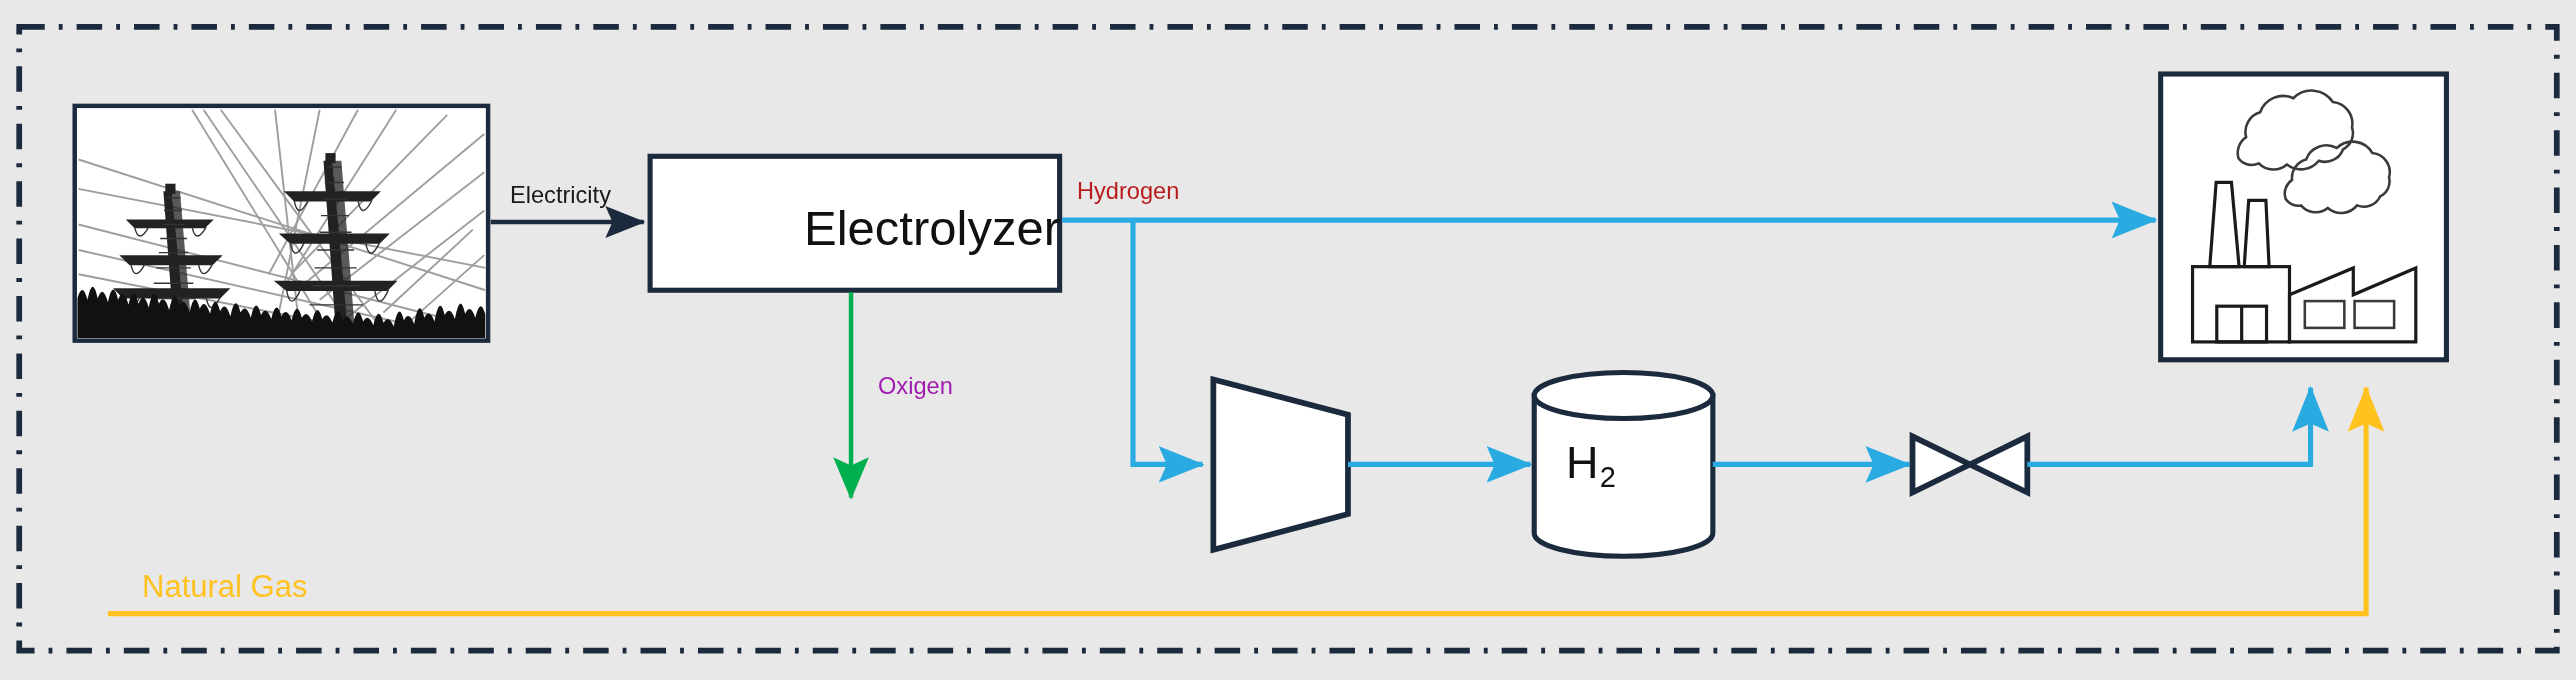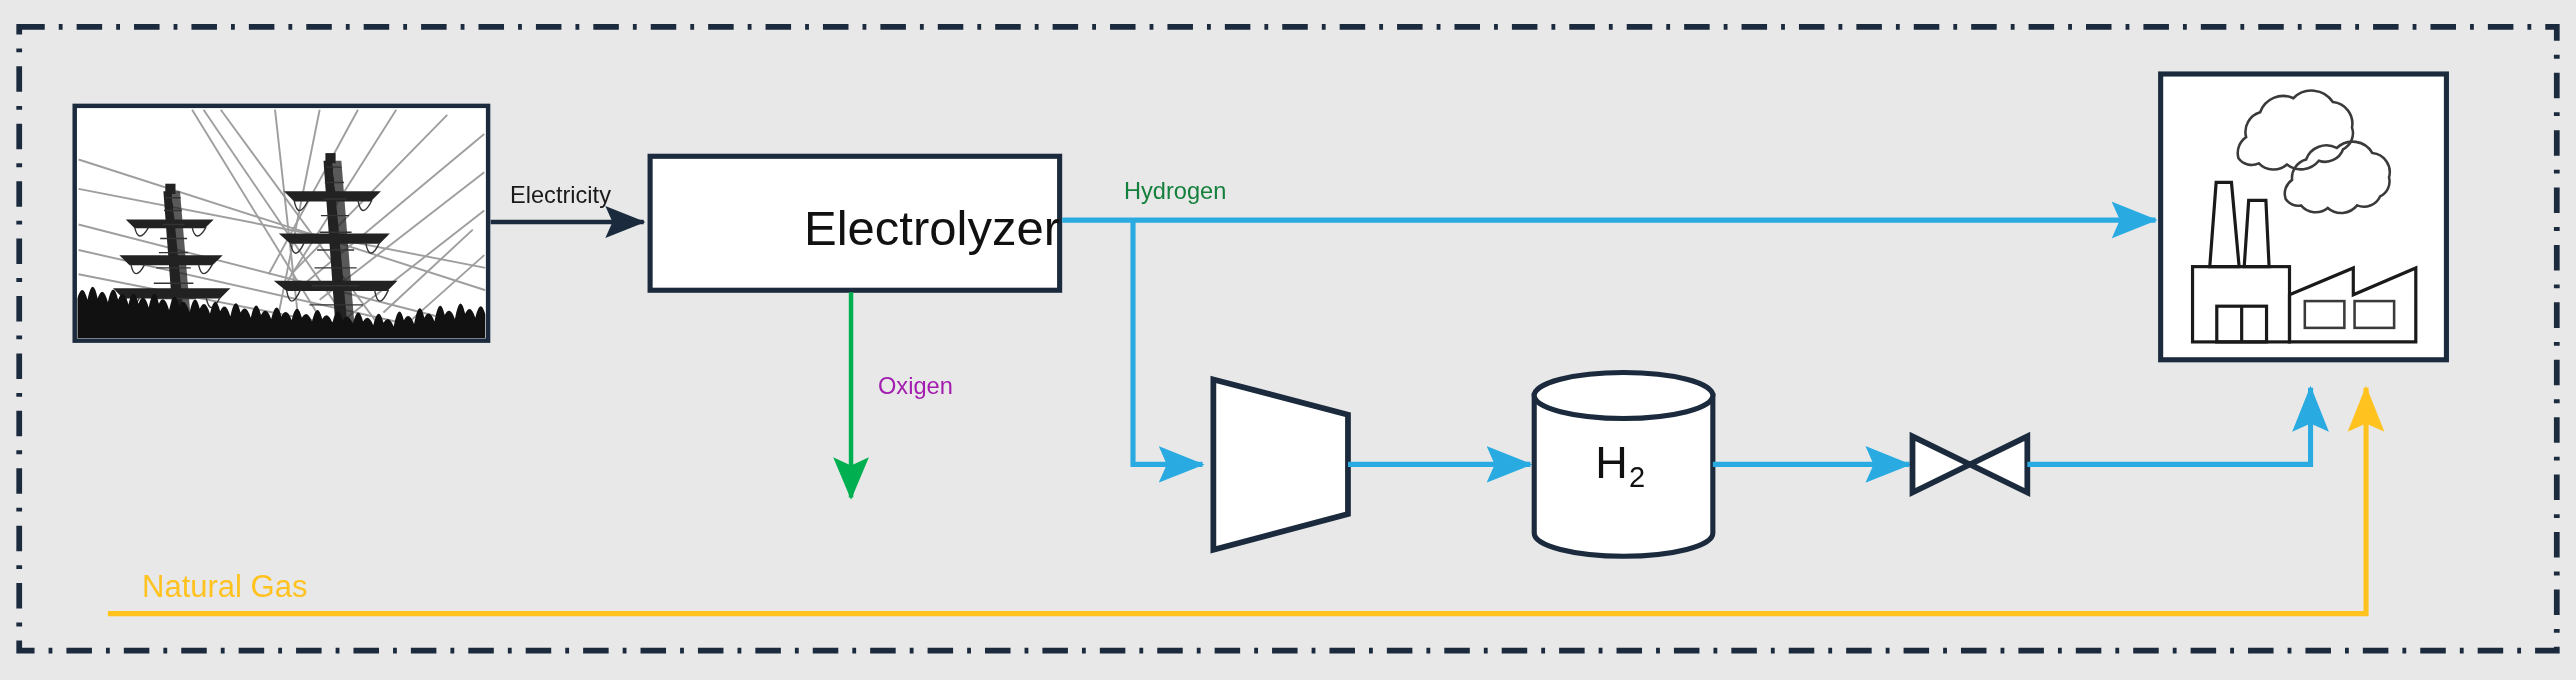--- a/index.html
+++ b/index.html
@@ -33,22 +33,21 @@
   #label-electricity {
     left: 510px;
     top: 184px;
     font-size: 23.6px;
     color: #1a1a1a;
   }
   #label-hydrogen {
     left: 1077px;
     top: 180px;
     font-size: 23.6px;
-    color: #15803d;
-    margin-left: 47px;
+    color: #b91c1c;
   }
   #label-oxigen {
     left: 878px;
     top: 375px;
     font-size: 23.6px;
     color: #a21caf;
   }
   #label-naturalgas {
     left: 142px;
     top: 571px;
@@ -57,24 +56,24 @@
   }
   #label-electrolyzer {
     left: 650px;
     top: 204px;
     width: 410px;
     text-align: right;
     font-size: 49px;
     color: #111111;
   }
   #label-h2 {
-    left: 1530px;
+    left: 1566px;
     top: 440px;
     width: 179px;
-    text-align: center;
+    text-align: left;
     font-size: 45px;
     color: #111111;
   }
   #label-h2 sub {
     font-size: 29px;
     vertical-align: baseline;
     position: relative;
     top: 9px;
     left: 1.3px;
   }

